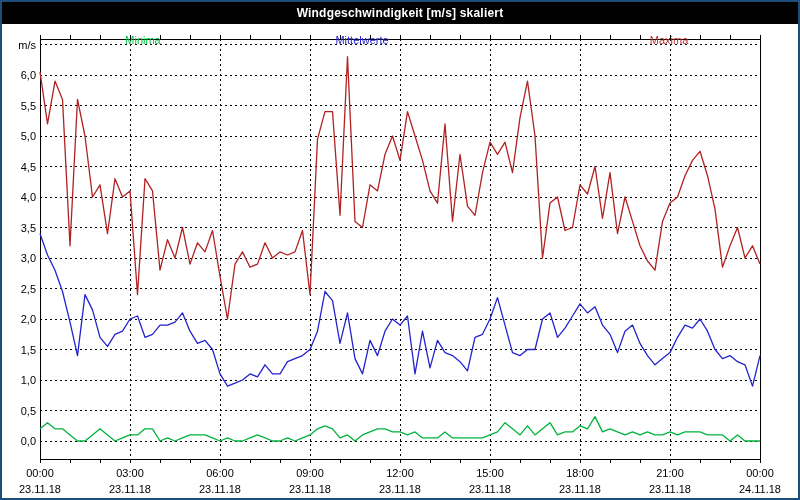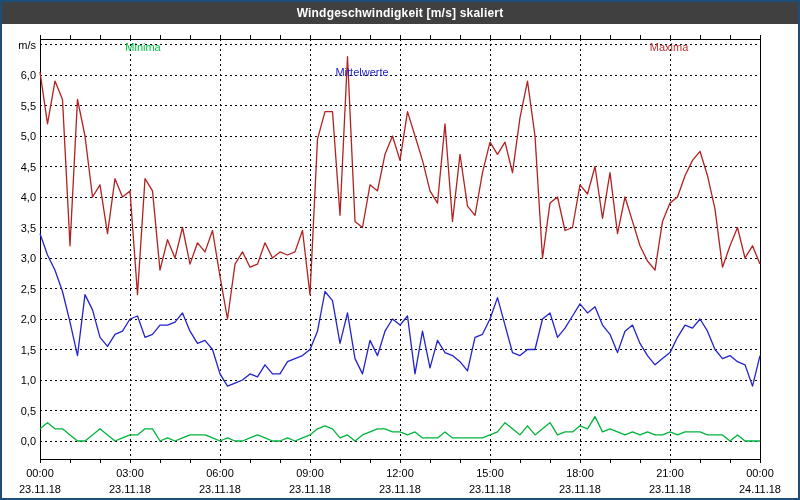--- a/index.html
+++ b/index.html
@@ -8,34 +8,34 @@
     border:2px solid #1d4d79;background:#fff;position:relative;
     font-family:"Liberation Sans", sans-serif;
   }
   .titlebar{
     height:22px;background:#2a6da0;color:#fff;
     display:flex;align-items:center;justify-content:center;
     font-size:12px;font-weight:bold;letter-spacing:0.2px;
   }
   .content{position:relative;width:796px;height:474px;background:#fff;}
   .legend-label{
-    position:absolute;top:17px;transform:translateX(-50%);
+    position:absolute;top:10px;transform:translateX(-50%);
     font-size:11px;white-space:nowrap;text-align:right;
   }
   #chart-svg{position:absolute;left:0;top:0;}
   #chart-svg text{font-family:"Liberation Sans",sans-serif;font-size:11px;fill:#000;}
   .grid{stroke:#000;stroke-width:1;stroke-dasharray:2 3;shape-rendering:crispEdges;}
   .frame{fill:none;stroke:#000;stroke-width:1;shape-rendering:crispEdges;}
   .tick{stroke:#000;stroke-width:1;shape-rendering:crispEdges;}
 </style>
 </head>
 <body>
 
 <div class="window" style="border-color: rgb(29, 77, 121);">
-  <div class="titlebar" style="background: #404040;">
+  <div class="titlebar" style="background: #000000;">
     <span>Windgeschwindigkeit [m/s] skaliert</span>
   </div>
   <div class="content">
     <svg id="chart-svg" width="796" height="474" viewBox="0 0 796 474">
         <line x1="38" x2="758" y1="417" y2="417" class="grid"></line>
         <line x1="38" x2="758" y1="386.5" y2="386.5" class="grid"></line>
         <line x1="38" x2="758" y1="356" y2="356" class="grid"></line>
         <line x1="38" x2="758" y1="325.5" y2="325.5" class="grid"></line>
         <line x1="38" x2="758" y1="295" y2="295" class="grid"></line>
         <line x1="38" x2="758" y1="264.5" y2="264.5" class="grid"></line>
@@ -135,16 +135,16 @@
         <text x="578" y="469" text-anchor="middle">23.11.18</text>
         <text x="668" y="453" text-anchor="middle">21:00</text>
         <text x="668" y="469" text-anchor="middle">23.11.18</text>
         <text x="758" y="453" text-anchor="middle">00:00</text>
         <text x="758" y="469" text-anchor="middle">24.11.18</text>
         <polyline points="38.0,404.8 45.5,398.7 53.0,404.8 60.5,404.8 68.0,410.9 75.5,417.0 83.0,417.0 90.5,410.9 98.0,404.8 105.5,410.9 113.0,417.0 120.5,413.9 128.0,410.9 135.5,410.9 143.0,404.8 150.5,404.8 158.0,417.0 165.5,413.9 173.0,417.0 180.5,413.9 188.0,410.9 195.5,410.9 203.0,410.9 210.5,413.9 218.0,417.0 225.5,413.9 233.0,417.0 240.5,417.0 248.0,413.9 255.5,410.9 263.0,413.9 270.5,417.0 278.0,417.0 285.5,413.9 293.0,417.0 300.5,413.9 308.0,410.9 315.5,404.8 323.0,401.8 330.5,404.8 338.0,413.9 345.5,410.9 353.0,417.0 360.5,410.9 368.0,407.9 375.5,404.8 383.0,404.8 390.5,407.9 398.0,407.9 405.5,410.9 413.0,407.9 420.5,413.9 428.0,413.9 435.5,413.9 443.0,407.9 450.5,413.9 458.0,413.9 465.5,413.9 473.0,413.9 480.5,413.9 488.0,410.9 495.5,407.9 503.0,398.7 510.5,404.8 518.0,410.9 525.5,401.8 533.0,410.9 540.5,404.8 548.0,398.7 555.5,410.9 563.0,407.9 570.5,407.9 578.0,401.8 585.5,404.8 593.0,392.6 600.5,407.9 608.0,404.8 615.5,407.9 623.0,410.9 630.5,407.9 638.0,410.9 645.5,407.9 653.0,410.9 660.5,410.9 668.0,407.9 675.5,410.9 683.0,407.9 690.5,407.9 698.0,407.9 705.5,410.9 713.0,410.9 720.5,410.9 728.0,417.0 735.5,410.9 743.0,417.0 750.5,417.0 758.0,417.0" fill="none" stroke="#00b33c" stroke-width="1.3" stroke-linejoin="round"></polyline>
         <polyline points="38.0,209.6 45.5,231.0 53.0,246.2 60.5,267.5 68.0,298.1 75.5,331.6 83.0,270.6 90.5,285.9 98.0,313.3 105.5,322.4 113.0,310.3 120.5,307.2 128.0,295.0 135.5,292.0 143.0,313.3 150.5,310.3 158.0,301.1 165.5,301.1 173.0,298.1 180.5,288.9 188.0,307.2 195.5,319.4 203.0,316.4 210.5,325.5 218.0,349.9 225.5,362.1 233.0,359.1 240.5,356.0 248.0,349.9 255.5,352.9 263.0,340.8 270.5,349.9 278.0,349.9 285.5,337.7 293.0,334.6 300.5,331.6 308.0,325.5 315.5,307.2 323.0,267.5 330.5,276.7 338.0,319.4 345.5,288.9 353.0,334.6 360.5,349.9 368.0,316.4 375.5,331.6 383.0,307.2 390.5,295.0 398.0,301.1 405.5,292.0 413.0,349.9 420.5,307.2 428.0,343.8 435.5,316.4 443.0,328.6 450.5,331.6 458.0,337.7 465.5,346.9 473.0,313.3 480.5,310.3 488.0,295.0 495.5,273.6 503.0,301.1 510.5,328.6 518.0,331.6 525.5,325.5 533.0,325.5 540.5,295.0 548.0,288.9 555.5,313.3 563.0,304.1 570.5,292.0 578.0,279.8 585.5,288.9 593.0,282.8 600.5,301.1 608.0,310.3 615.5,328.6 623.0,307.2 630.5,301.1 638.0,319.4 645.5,331.6 653.0,340.8 660.5,334.6 668.0,328.6 675.5,313.3 683.0,301.1 690.5,304.1 698.0,295.0 705.5,307.2 713.0,325.5 720.5,334.6 728.0,331.6 735.5,337.7 743.0,340.8 750.5,362.1 758.0,331.6" fill="none" stroke="#2323cd" stroke-width="1.3" stroke-linejoin="round"></polyline>
         <polyline points="38.0,47.9 45.5,99.8 53.0,57.1 60.5,75.4 68.0,221.8 75.5,75.4 83.0,112.0 90.5,173.0 98.0,160.8 105.5,209.6 113.0,154.7 120.5,173.0 128.0,166.9 135.5,270.6 143.0,154.7 150.5,166.9 158.0,246.2 165.5,215.7 173.0,234.0 180.5,203.5 188.0,240.1 195.5,218.8 203.0,227.9 210.5,206.5 218.0,252.3 225.5,295.0 233.0,240.1 240.5,227.9 248.0,243.2 255.5,240.1 263.0,218.8 270.5,234.0 278.0,227.9 285.5,231.0 293.0,227.9 300.5,206.5 308.0,270.6 315.5,115.1 323.0,87.6 330.5,87.6 338.0,191.3 345.5,32.7 353.0,197.4 360.5,203.5 368.0,160.8 375.5,166.9 383.0,130.3 390.5,112.0 398.0,136.4 405.5,87.6 413.0,112.0 420.5,136.4 428.0,166.9 435.5,179.1 443.0,99.8 450.5,197.4 458.0,130.3 465.5,182.2 473.0,191.3 480.5,148.6 488.0,118.1 495.5,130.3 503.0,118.1 510.5,148.6 518.0,93.7 525.5,57.1 533.0,112.0 540.5,234.0 548.0,179.1 555.5,173.0 563.0,206.5 570.5,203.5 578.0,160.8 585.5,170.0 593.0,142.5 600.5,194.3 608.0,148.6 615.5,209.6 623.0,173.0 630.5,197.4 638.0,221.8 645.5,237.0 653.0,246.2 660.5,197.4 668.0,179.1 675.5,173.0 683.0,151.7 690.5,136.4 698.0,127.3 705.5,151.7 713.0,185.2 720.5,243.2 728.0,221.8 735.5,203.5 743.0,234.0 750.5,221.8 758.0,240.1" fill="none" stroke="#b22222" stroke-width="1.3" stroke-linejoin="round"></polyline>
       </svg>
     <span class="legend-label" style="left: 141px; color: rgb(0, 195, 65);">Minima</span>
-    <span class="legend-label" style="left: 360px; color: rgb(35, 35, 205); margin-top: 25px;">Mittelwerte</span>
+    <span class="legend-label" style="left: 360px; color: rgb(35, 35, 205);">Mittelwerte</span>
     <span class="legend-label" style="left: 649px; color: rgb(192, 48, 48); margin-left: 18px;">Maxima</span>
   </div>
 </div>
 
 </body></html>

